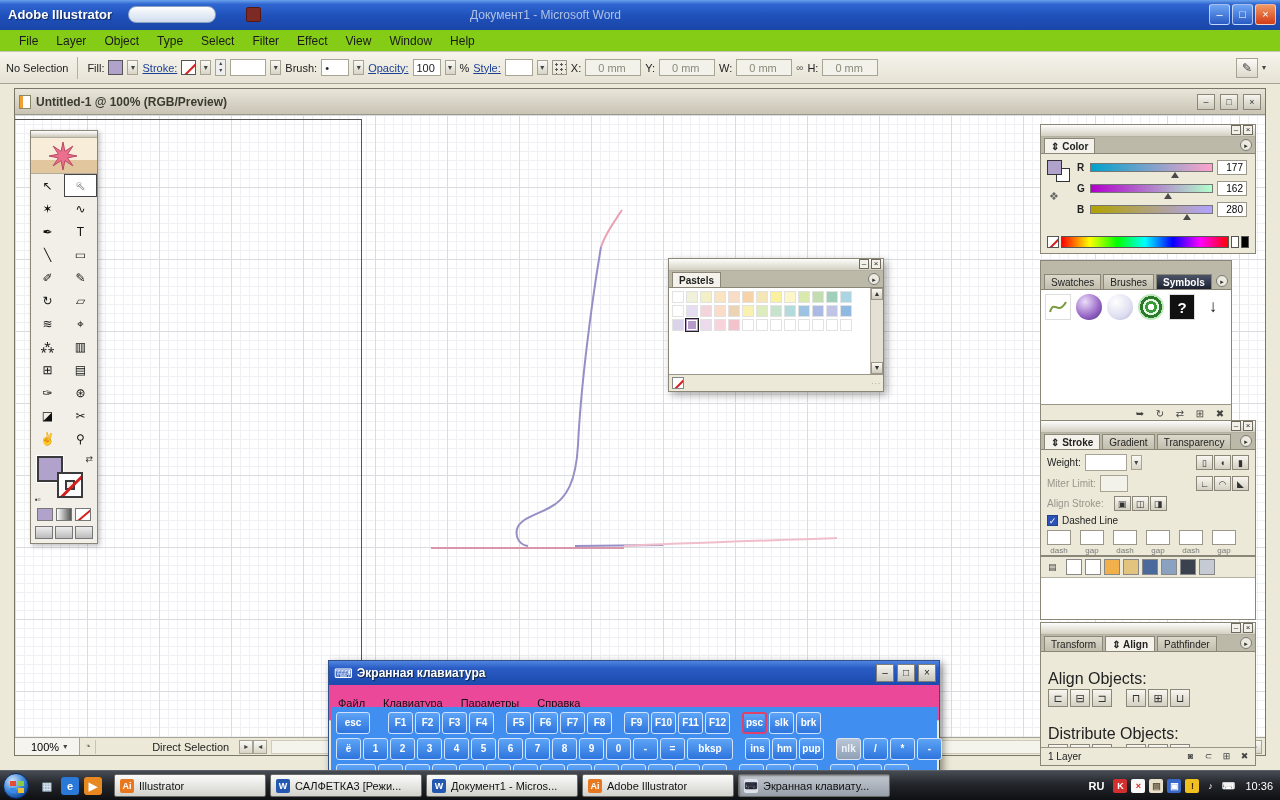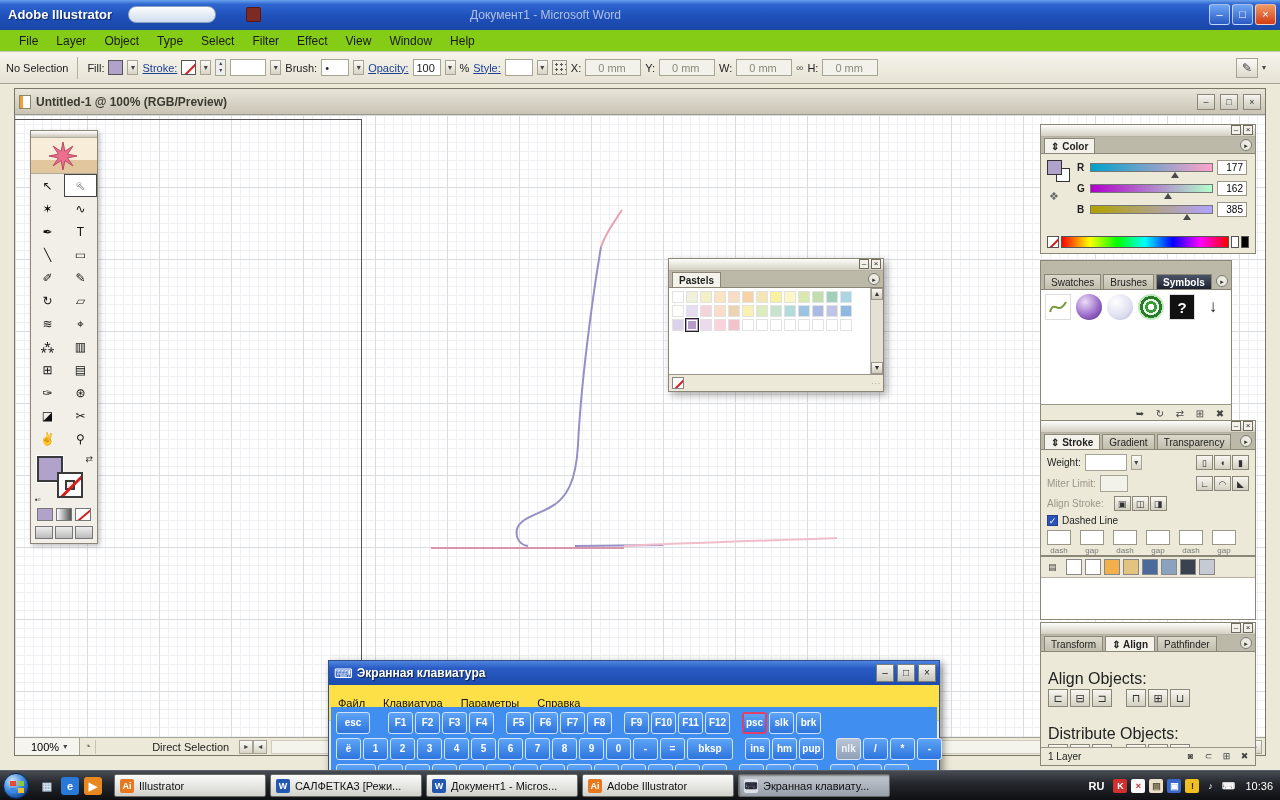--- a/index.html
+++ b/index.html
@@ -169,21 +169,21 @@
 .foot-none{width:12px;height:12px;margin-left:3px;border:1px solid #888;background:#fff;position:relative;overflow:hidden;}
 .foot-none::after{content:"";position:absolute;left:-3px;top:5px;width:20px;height:2px;background:#d41f1f;transform:rotate(-45deg);}
 .grip-dots{margin-left:auto;margin-right:2px;color:#9a968a;font-size:8px;letter-spacing:1px;}
 
 
 .osk{position:absolute;left:328px;top:660px;width:612px;height:150px;background:#ece9d8;border:1px solid #30508c;box-shadow:3px 3px 8px rgba(0,0,0,.45);z-index:20;}
 .osk-title{height:24px;background:linear-gradient(#4f86e0 0%,#2a5cc4 30%,#1c4aae 100%);display:flex;align-items:center;color:#fff;}
 .osk-kicon{margin:0 4px 0 5px;font-size:13px;}
 .osk-title .t{font-weight:bold;font-size:12px;flex:1;text-shadow:1px 1px 1px #123;}
 .osk-btn{width:18px;height:18px;margin-right:3px;background:linear-gradient(#f6f6f2,#c6c6bc);border:1px solid #7e7e74;font-size:10px;line-height:16px;text-align:center;color:#222;}
-.osk-menu{height:36px;background:#fde047;border-bottom:1px solid #c8c4b8;display:flex;align-items:center;font-size:11px;color:#111;}
+.osk-menu{height:36px;background:#ec4899;border-bottom:1px solid #c8c4b8;display:flex;align-items:center;font-size:11px;color:#111;}
 .osk-menu span{padding:0 9px;}
 .osk-body{position:absolute;left:2px;right:2px;top:46px;bottom:2px;background:#3f8ef0;padding:5px 5px 0;}
 .krow{display:flex;gap:2px;margin-bottom:4px;}
 .key{height:22px;width:25px;flex:0 0 auto;background:linear-gradient(#5ea4f6,#2d74dd);border:1px solid #cfe2ff;border-radius:3px;color:#fff;font-size:10px;font-weight:bold;text-align:center;line-height:20px;}
 .key.hl{border:2px solid #e0406a;line-height:18px;}
 .key.dim{background:linear-gradient(#bac6d6,#8fa0b6);color:#eef2f8;border-color:#dde4ee;}
 .ksp{height:22px;flex:0 0 auto;}
 
 
 .taskbar{position:absolute;left:0;top:770px;width:1280px;height:30px;z-index:50;display:flex;align-items:center;
@@ -522,21 +522,21 @@
             <div class="track" style="background: linear-gradient(90deg, rgb(177, 0, 203), rgb(177, 255, 203));">
               <div class="thumb" style="left: 63.5294%;"></div>
             </div>
             <div class="ch-val">162</div>
           </div>
           <div class="slider-row">
             <span class="ch-label">B</span>
             <div class="track" style="background: linear-gradient(90deg, rgb(177, 162, 0), rgb(177, 162, 255));">
               <div class="thumb" style="left: 79.6078%;"></div>
             </div>
-            <div class="ch-val">385</div>
+            <div class="ch-val">280</div>
           </div>
         </div>
     </div>
     <div class="spectrum-row">
       <span class="spec-none"></span>
       <span class="spectrum"></span>
       <span class="spec-w"></span>
       <span class="spec-b"></span>
     </div>
   </div>

